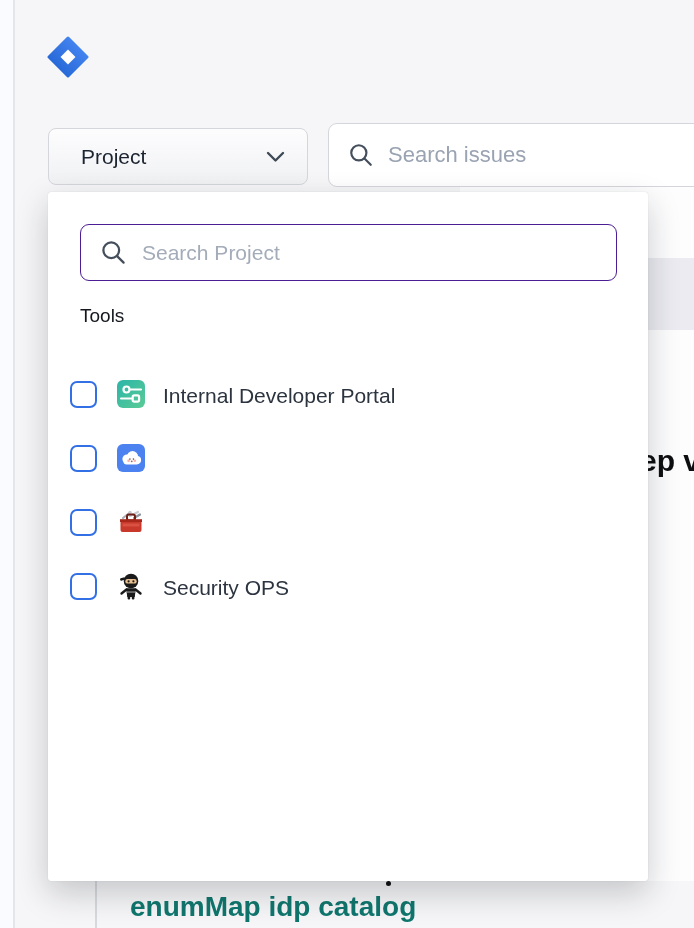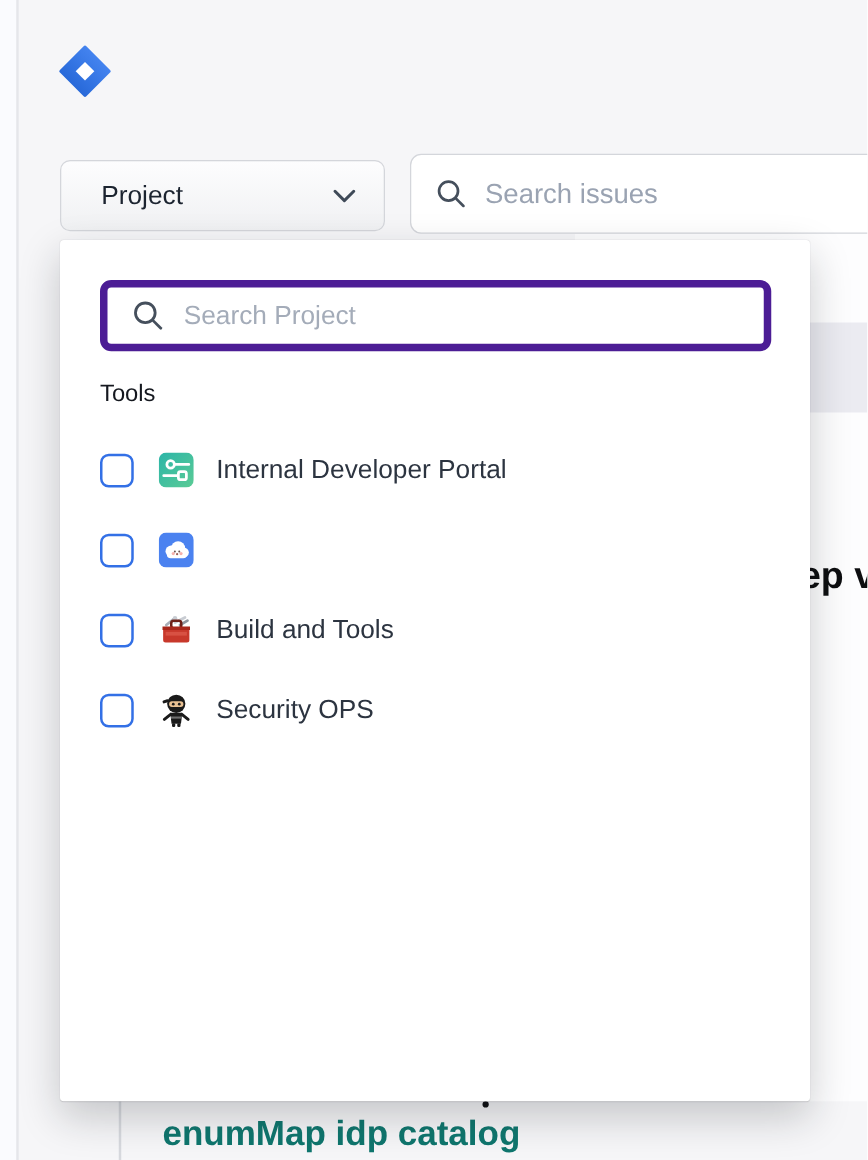--- a/index.html
+++ b/index.html
@@ -38,28 +38,28 @@
                    display:flex; align-items:center; gap:14px; padding:0 19px; }
   .search-issues input { flex:1; border:none; outline:none; font-size:22px; color:#1c2430;
                          font-family:"Liberation Sans", sans-serif; background:transparent; }
   .search-issues input::placeholder { color:#9aa3b2; }
 
   
   .panel { position:absolute; left:48px; top:192px; width:600px; height:689px;
            background:#fff; border-radius:3px;
            box-shadow:0 12px 32px rgba(23,26,33,.22), 0 0 1px rgba(23,26,33,.20); }
   .panel-search { position:absolute; left:32px; top:32px; width:537px; height:57px;
-                  border:6px solid #4c1d95; border-radius:9px; background:#fff;
+                  border:1px solid #4c1d95; border-radius:9px; background:#fff;
                   display:flex; align-items:center; gap:15px; padding:0 19px; }
   .panel-search input { flex:1; border:none; outline:none; font-size:21px; color:#1c2430;
                         font-family:"Liberation Sans", sans-serif; background:transparent; }
   .panel-search input::placeholder { color:#a4acb9; }
   .section-label { position:absolute; left:32px; top:113px; font-size:19px; color:#15181f; }
   .items { position:absolute; left:0; top:152px; width:100%; }
-  .item { display:flex; align-items:center; height:64px; padding:0 32px; cursor:pointer; }
+  .item { display:flex; align-items:flex-end; height:64px; padding:0 22px; cursor:pointer; }
   .checkbox { width:27px; height:27px; border:2px solid #3370e6; border-radius:7px;
               background:#fff; flex:0 0 auto; margin-right:20px; }
   .proj-icon { width:28px; height:28px; flex:0 0 auto; margin-right:18px; }
   .item .lbl { font-size:21px; color:#2c3440; }
 </style>
 </head>
 <body>
 
 <div class="app">
 
@@ -151,21 +151,20 @@
         <svg class="proj-icon" viewBox="0 0 28 28">
           <line x1="6" y1="10" x2="13" y2="4.5" stroke="#a9afb8" stroke-width="2.2" stroke-linecap="round"></line>
           <line x1="13" y1="8" x2="21" y2="4" stroke="#c8ccd2" stroke-width="2.2" stroke-linecap="round"></line>
           <line x1="17" y1="10" x2="23" y2="6.5" stroke="#8f959e" stroke-width="2.2" stroke-linecap="round"></line>
           <circle cx="13" cy="4.5" r="1.8" fill="#c8ccd2"></circle>
           <rect x="10" y="6.5" width="8" height="6" rx="2" fill="none" stroke="#6e2018" stroke-width="2"></rect>
           <path d="M3.5,12 L24.5,12 L24.5,22 Q24.5,24 22.5,24 L5.5,24 Q3.5,24 3.5,22 Z" fill="#c8382b"></path>
           <path d="M3,11.2 L25,11.2 L25,14 L3,14 Z" fill="#a8271b"></path>
           <rect x="5.5" y="15.5" width="17" height="3" fill="#de5a4c" opacity="0.75"></rect>
         </svg>
-        <span class="lbl">Build and Tools</span>
       </div>
 
       <div class="item">
         <div class="checkbox"></div>
         <svg class="proj-icon" viewBox="0 0 28 28">
           <rect x="3" y="6" width="5" height="2.4" rx="1" fill="#1a1a1a" transform="rotate(-18 5 7)"></rect>
           <circle cx="14" cy="9" r="7.3" fill="#1a1a1a"></circle>
           <rect x="8.3" y="7" width="11.4" height="4.6" rx="2.2" fill="#e9c193"></rect>
           <circle cx="11.6" cy="9.3" r="1.1" fill="#1a1a1a"></circle>
           <circle cx="16.4" cy="9.3" r="1.1" fill="#1a1a1a"></circle>

